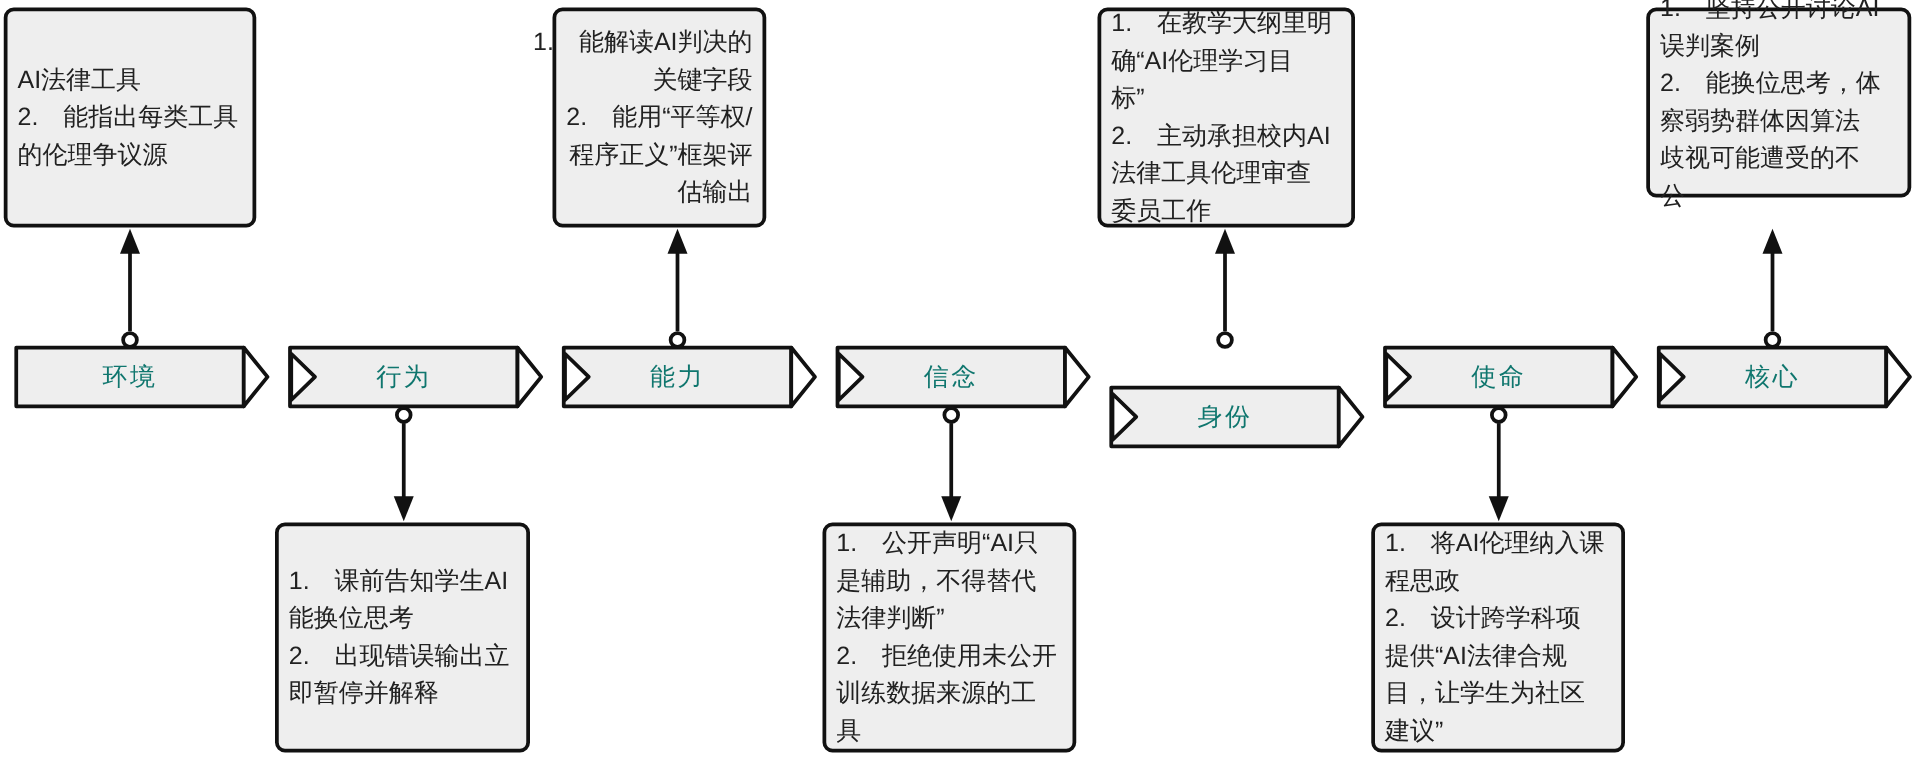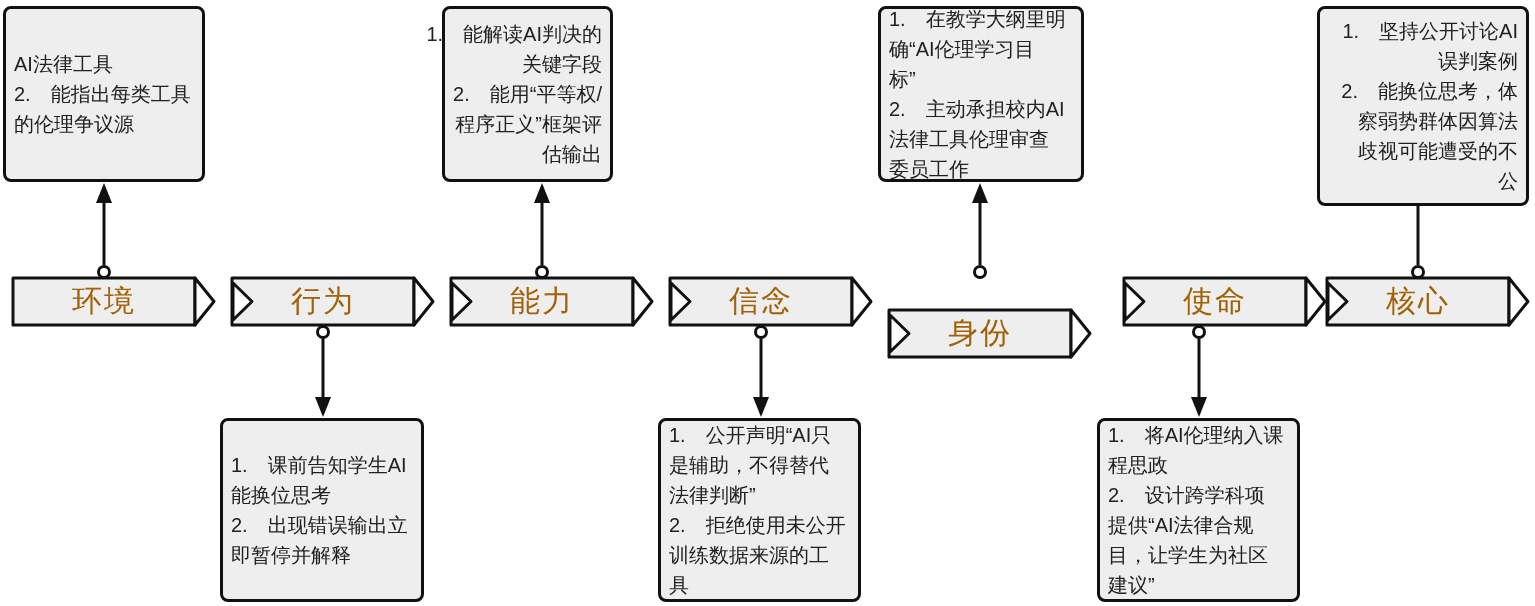--- a/index.html
+++ b/index.html
@@ -5,42 +5,42 @@
   html,body { margin:0; padding:0; background:#ffffff; }
   .canvas {
     position:relative; width:1535px; height:606px; background:#ffffff;
     font-family:"Liberation Sans", sans-serif; overflow:hidden;
   }
   .stage { position:absolute; top:276px; width:206px; height:51px; }
   .stage svg { position:absolute; left:0; top:0; overflow:visible; }
   .stage-label {
     position:absolute; left:2px; top:2px; width:182px; height:47px;
     display:flex; align-items:center; justify-content:center;
-    font-size:30px; color:#a16207; letter-spacing:2px;
+    font-size:20px; color:#0f766e; letter-spacing:2px;
   }
   .note {
     position:absolute; box-sizing:border-box;
     background:#eeeeee; border:3px solid #111111; border-radius:8px;
     display:flex; flex-direction:column; justify-content:center;
     padding:0 8px; font-size:20px; line-height:30px; color:#212121;
     white-space:nowrap;
   }
   .connector { position:absolute; overflow:visible; }
   
   .st0 { left:11px; }  .st1 { left:230px; } .st2 { left:449px; }
-  .st3 { left:668px; } .st4 { left:887px;margin-top:32px; } .st5 { left:1106px;margin-left:16px; }
+  .st3 { left:668px; } .st4 { left:887px;margin-top:32px; } .st5 { left:1106px; }
   .st6 { left:1325px; }
   
   .n0 { left:3px;    top:6px;   width:202px; height:176px; }
   .n1 { left:220px;  top:418px; width:204px; height:184px; }
   .n2 { left:442px;  top:6px;   width:171px; height:176px;align-items:flex-end; }
   .n3 { left:658px;  top:418px; width:203px; height:184px; }
   .n4 { left:878px;  top:6px;   width:206px; height:176px; }
   .n5 { left:1097px; top:418px; width:203px; height:184px; }
-  .n6 { left:1317px; top:6px;   width:212px; height:200px;align-items:flex-end; }
+  .n6 { left:1317px; top:6px;   width:212px; height:152px; }
   
   .c0 { left:91px;   top:182px; } .c2 { left:529px;  top:182px; }
   .c4 { left:967px;  top:182px; } .c6 { left:1405px; top:182px; }
   .c1 { left:310px;  top:325px; } .c3 { left:748px;  top:325px; }
   .c5 { left:1186px; top:325px; }
 </style>
 </head>
 <body>
 
 <div class="canvas">

